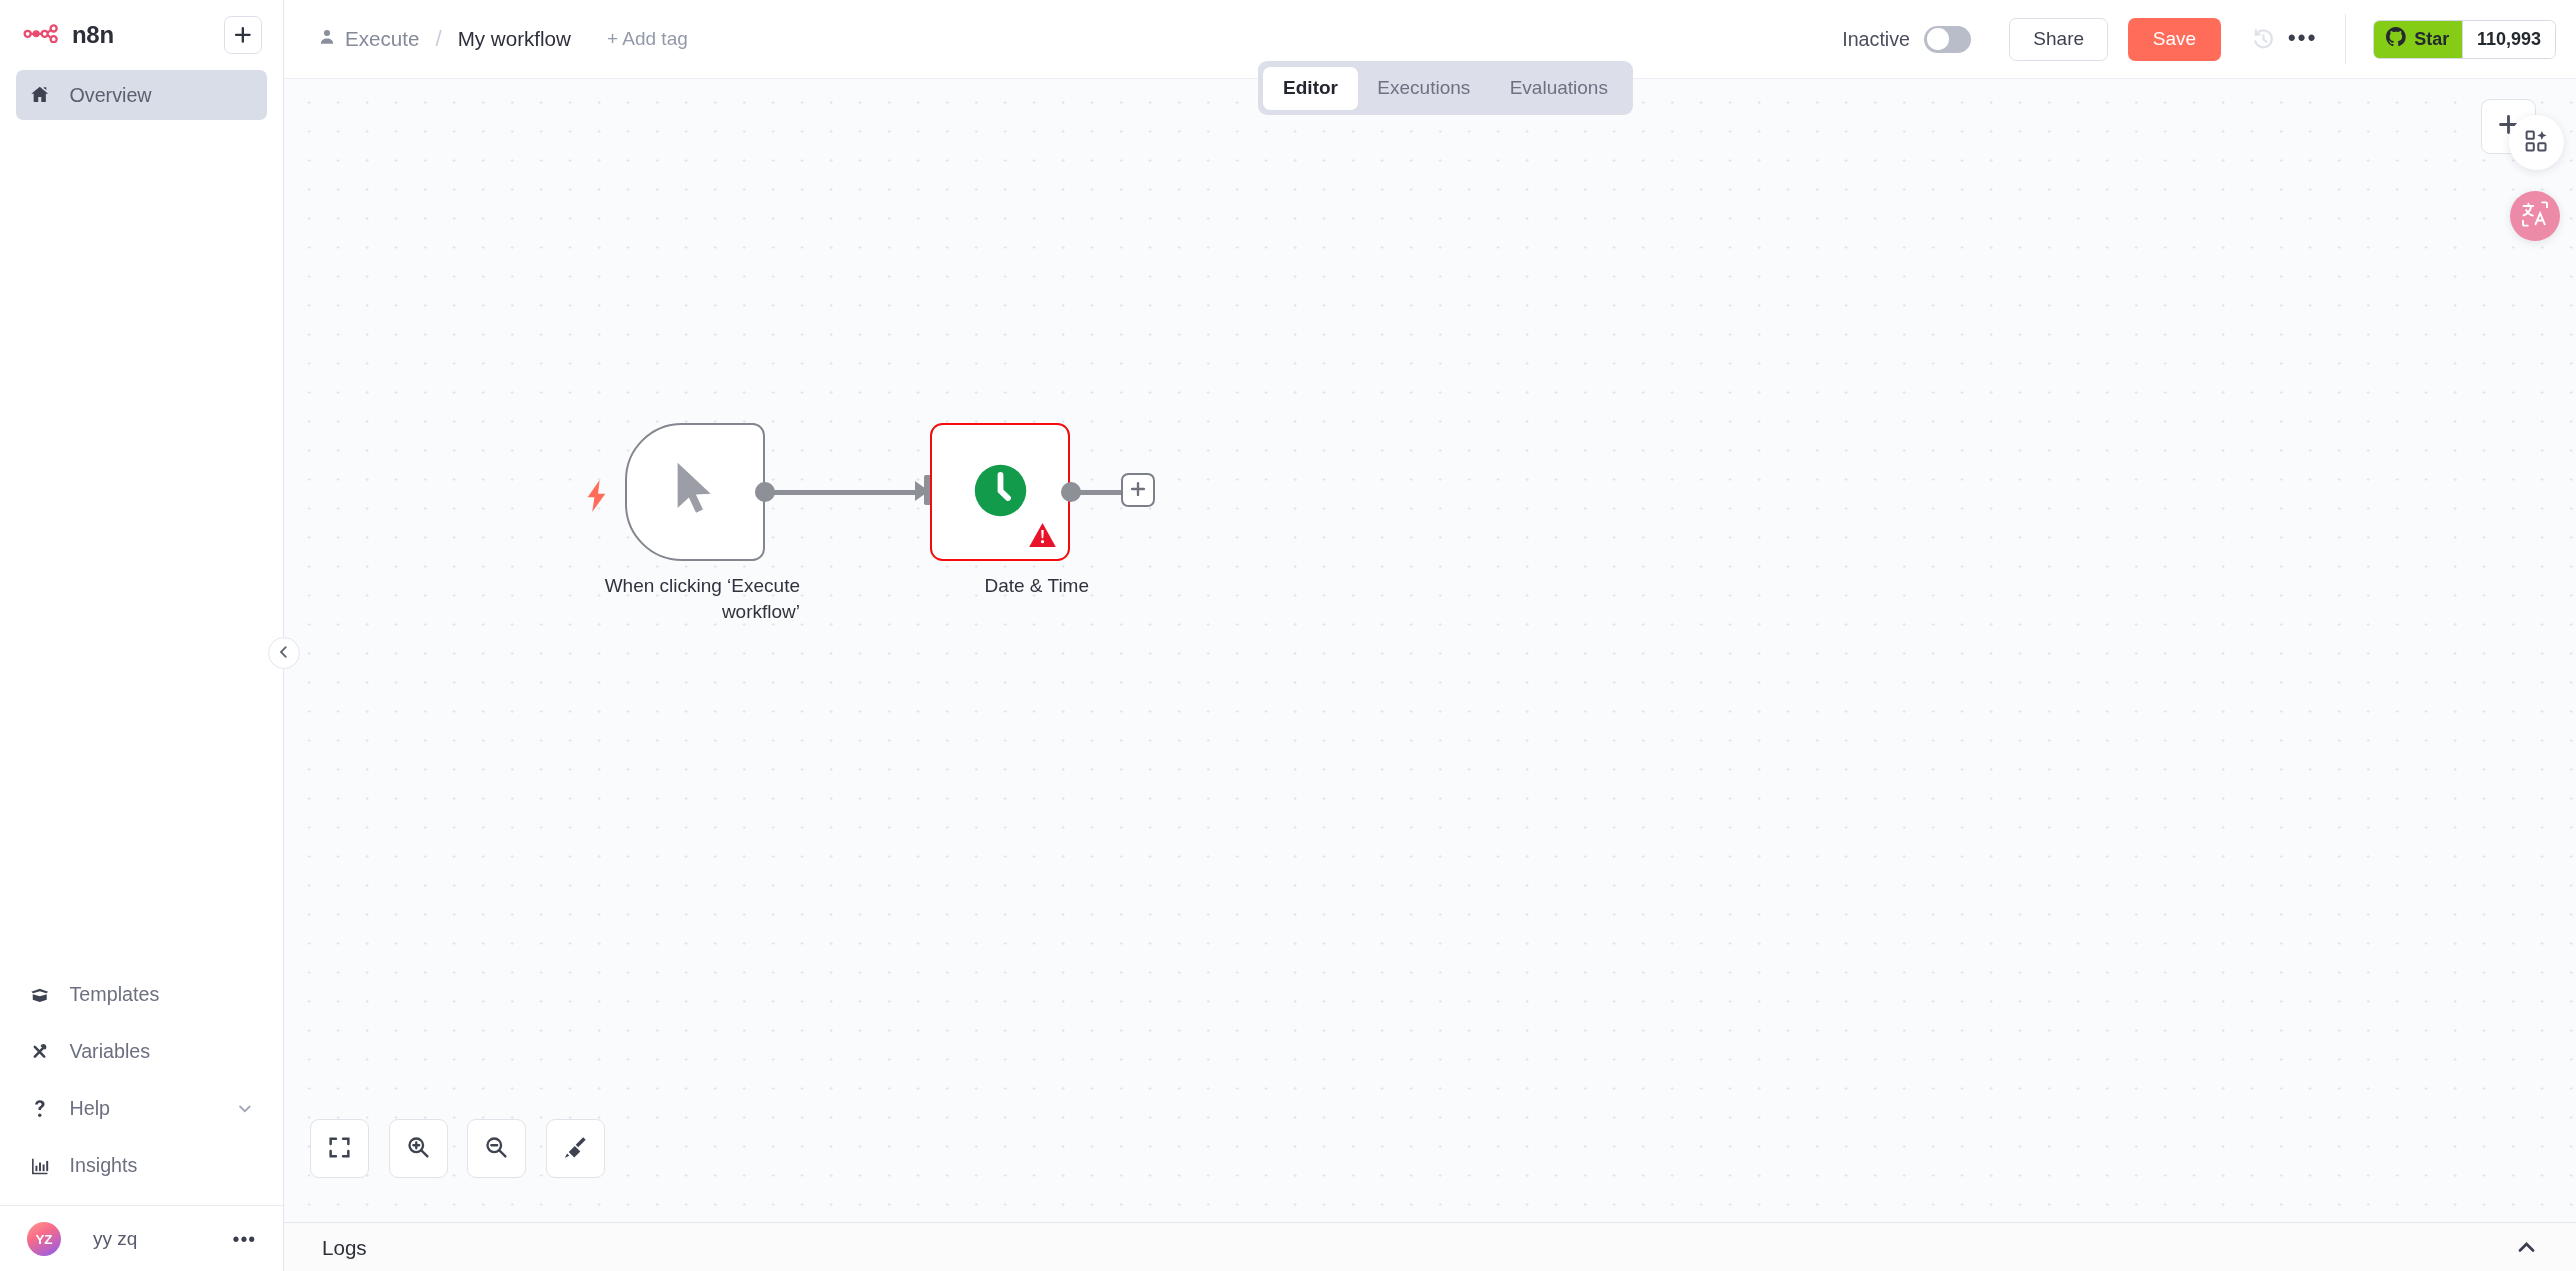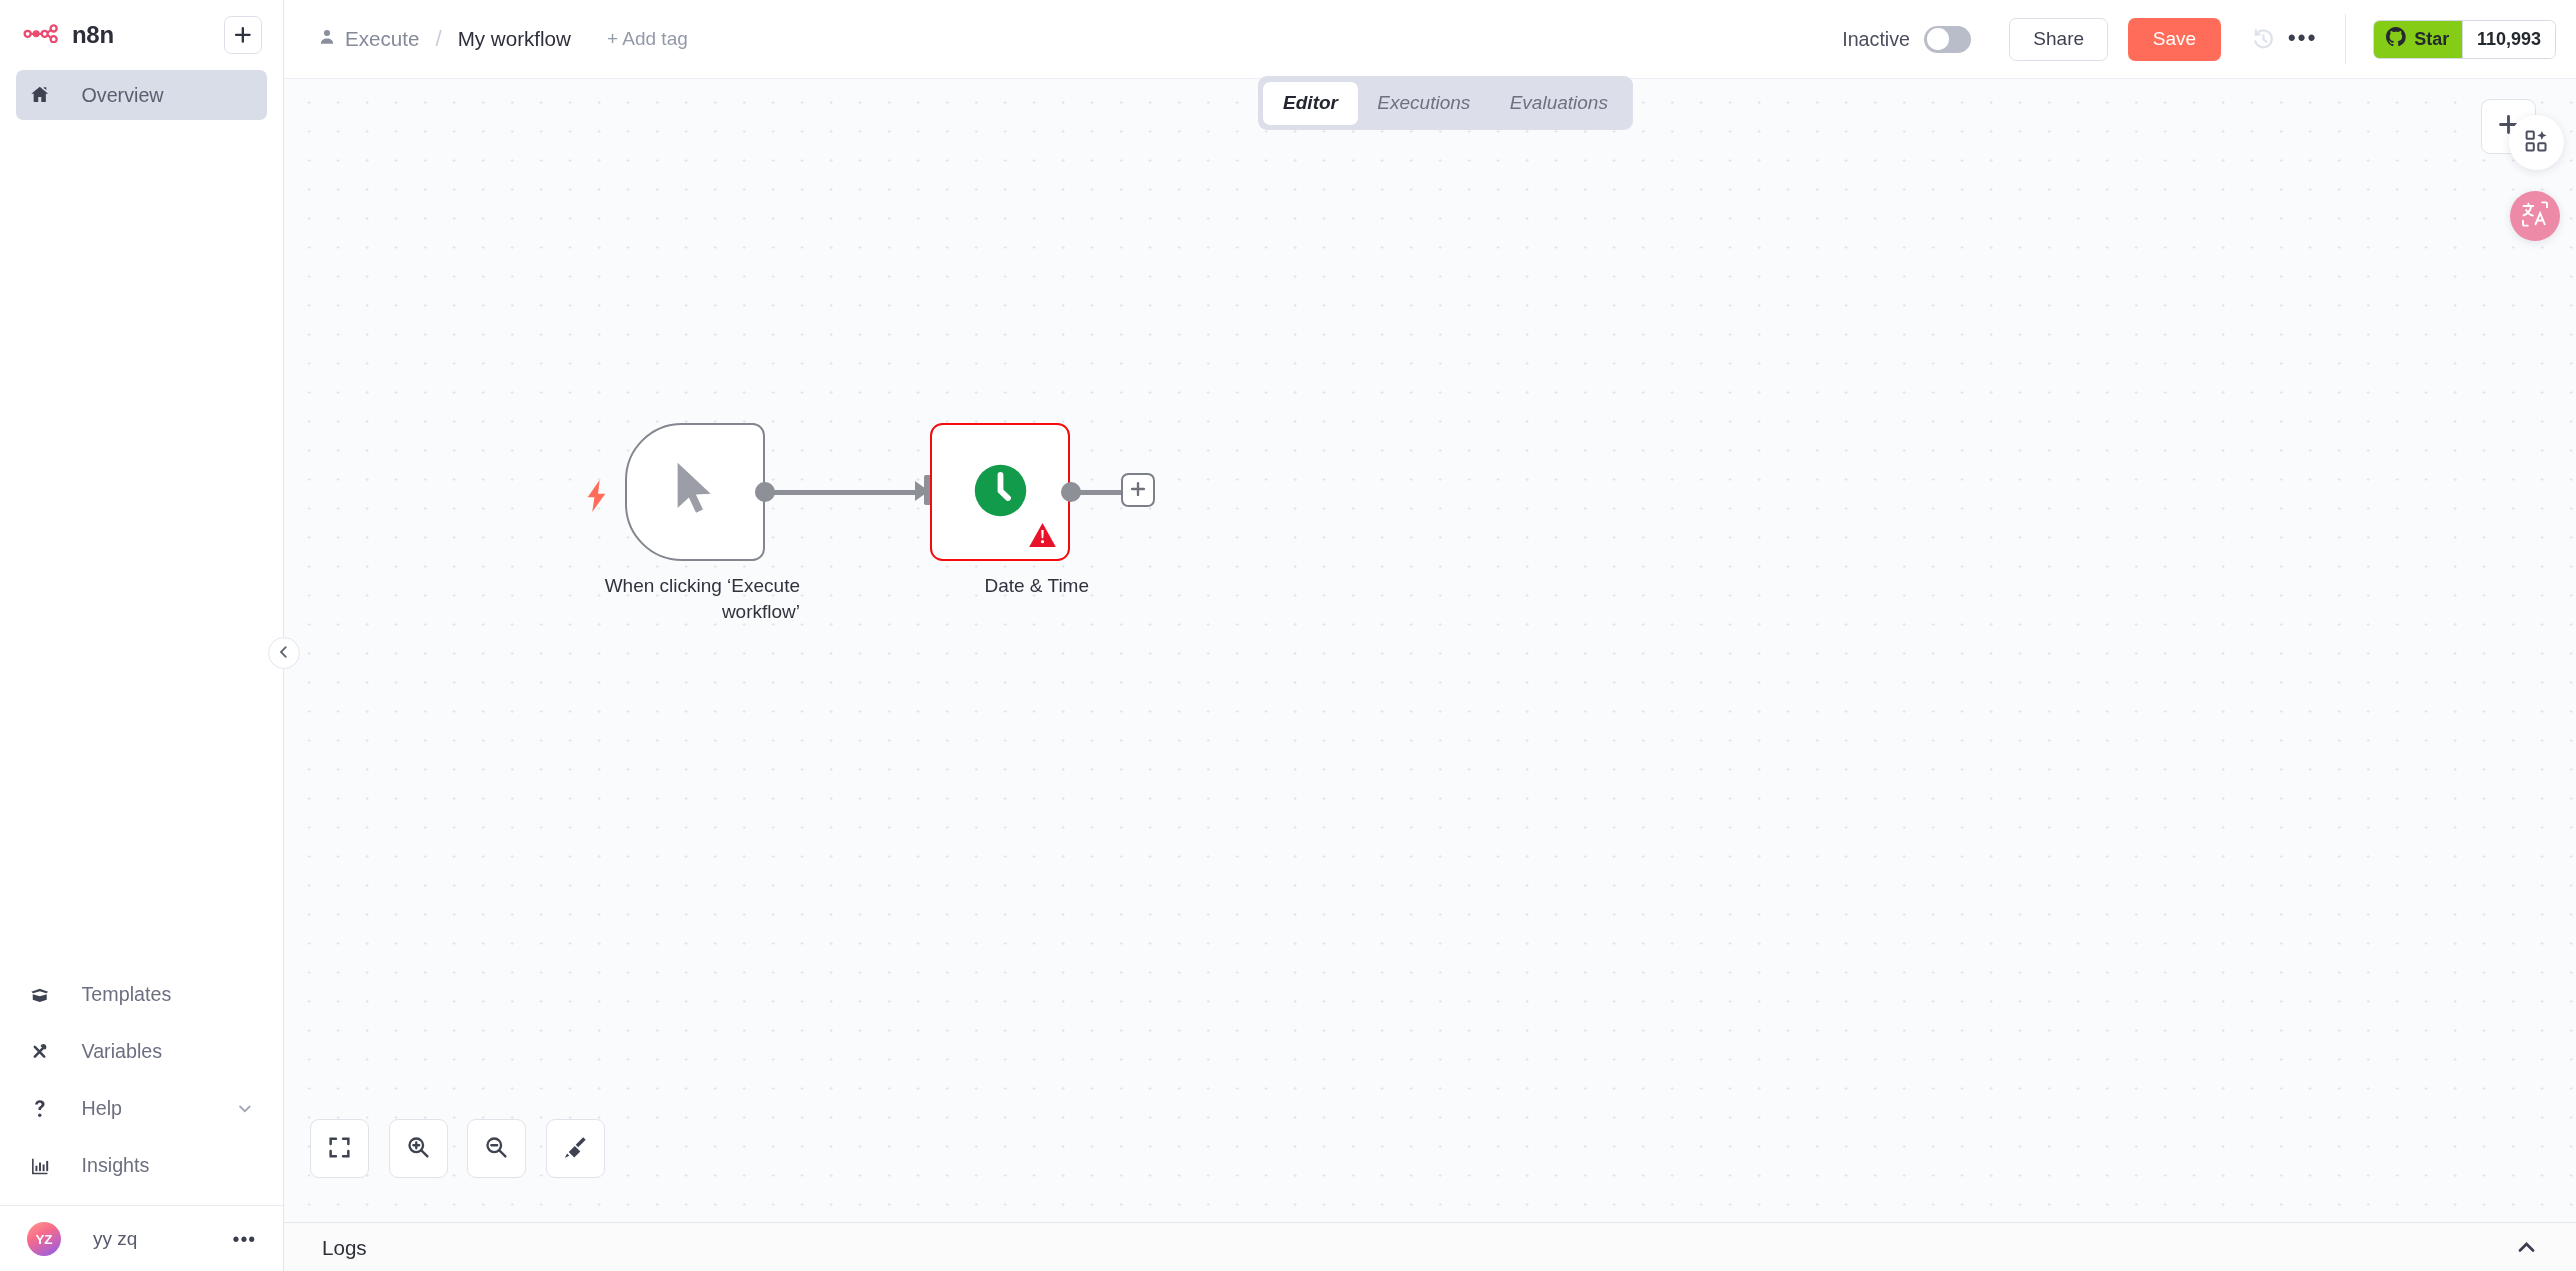--- a/index.html
+++ b/index.html
@@ -31,21 +31,21 @@
   }
   .sb-plus {
     width: 38px; height: 38px; border: 0.9px solid #dcdfe8; border-radius: 7.2px;
     background: #fff; display: flex; align-items: center; justify-content: center;
     cursor: pointer;
   }
   .sb-plus svg { display: block; }
 
   .sb-navlist { margin-top: 12.5px; padding: 0 16px; }
   .sb-item {
-    display: flex; align-items: center; gap: 30px;
+    display: flex; align-items: center; gap: 18px;
     height: 50px; padding: 0 12.5px; border-radius: 7.2px;
     color: #6b6f80; font-size: 19.7px; cursor: pointer;
   }
   .sb-item .sb-ico { width: 23px; display: flex; justify-content: center; color: #4b4f5e; }
   .sb-item.active { background: #d9dde8; color: #5a5f70; }
 
   .sb-spacer { flex: 1 1 auto; }
 
   .sb-bottomlist { padding: 0 16px 0 16px; }
   .sb-bottomlist .sb-item { height: 57px; }
@@ -132,25 +132,24 @@
     font-size: 18px; font-weight: 700; color: #24292f;
   }
   .gh-star-count {
     display: flex; align-items: center; padding: 0 14.3px;
     background: #fff; border-left: 0.9px solid #d6dae3;
     font-size: 18px; font-weight: 700; color: #24292f;
   }
 
   
   #tabbar {
-    position: absolute; left: 1258px; top: 76px;
+    position: absolute; left: 1258px; top: 61px;
     height: 54px; background: #dcdfe9; border-radius: 9px;
     display: flex; align-items: center; padding: 5.4px;
     z-index: 26;
-    font-style: italic;
   }
   .tab {
     height: 43px; padding: 0 19.7px; border-radius: 7.2px;
     display: flex; align-items: center; justify-content: center;
     font-size: 19px; color: #6d7283; cursor: pointer;
   }
   .tab.active { background: #fff; color: #23252f; font-weight: 600; }
 
   
   #canvas {

